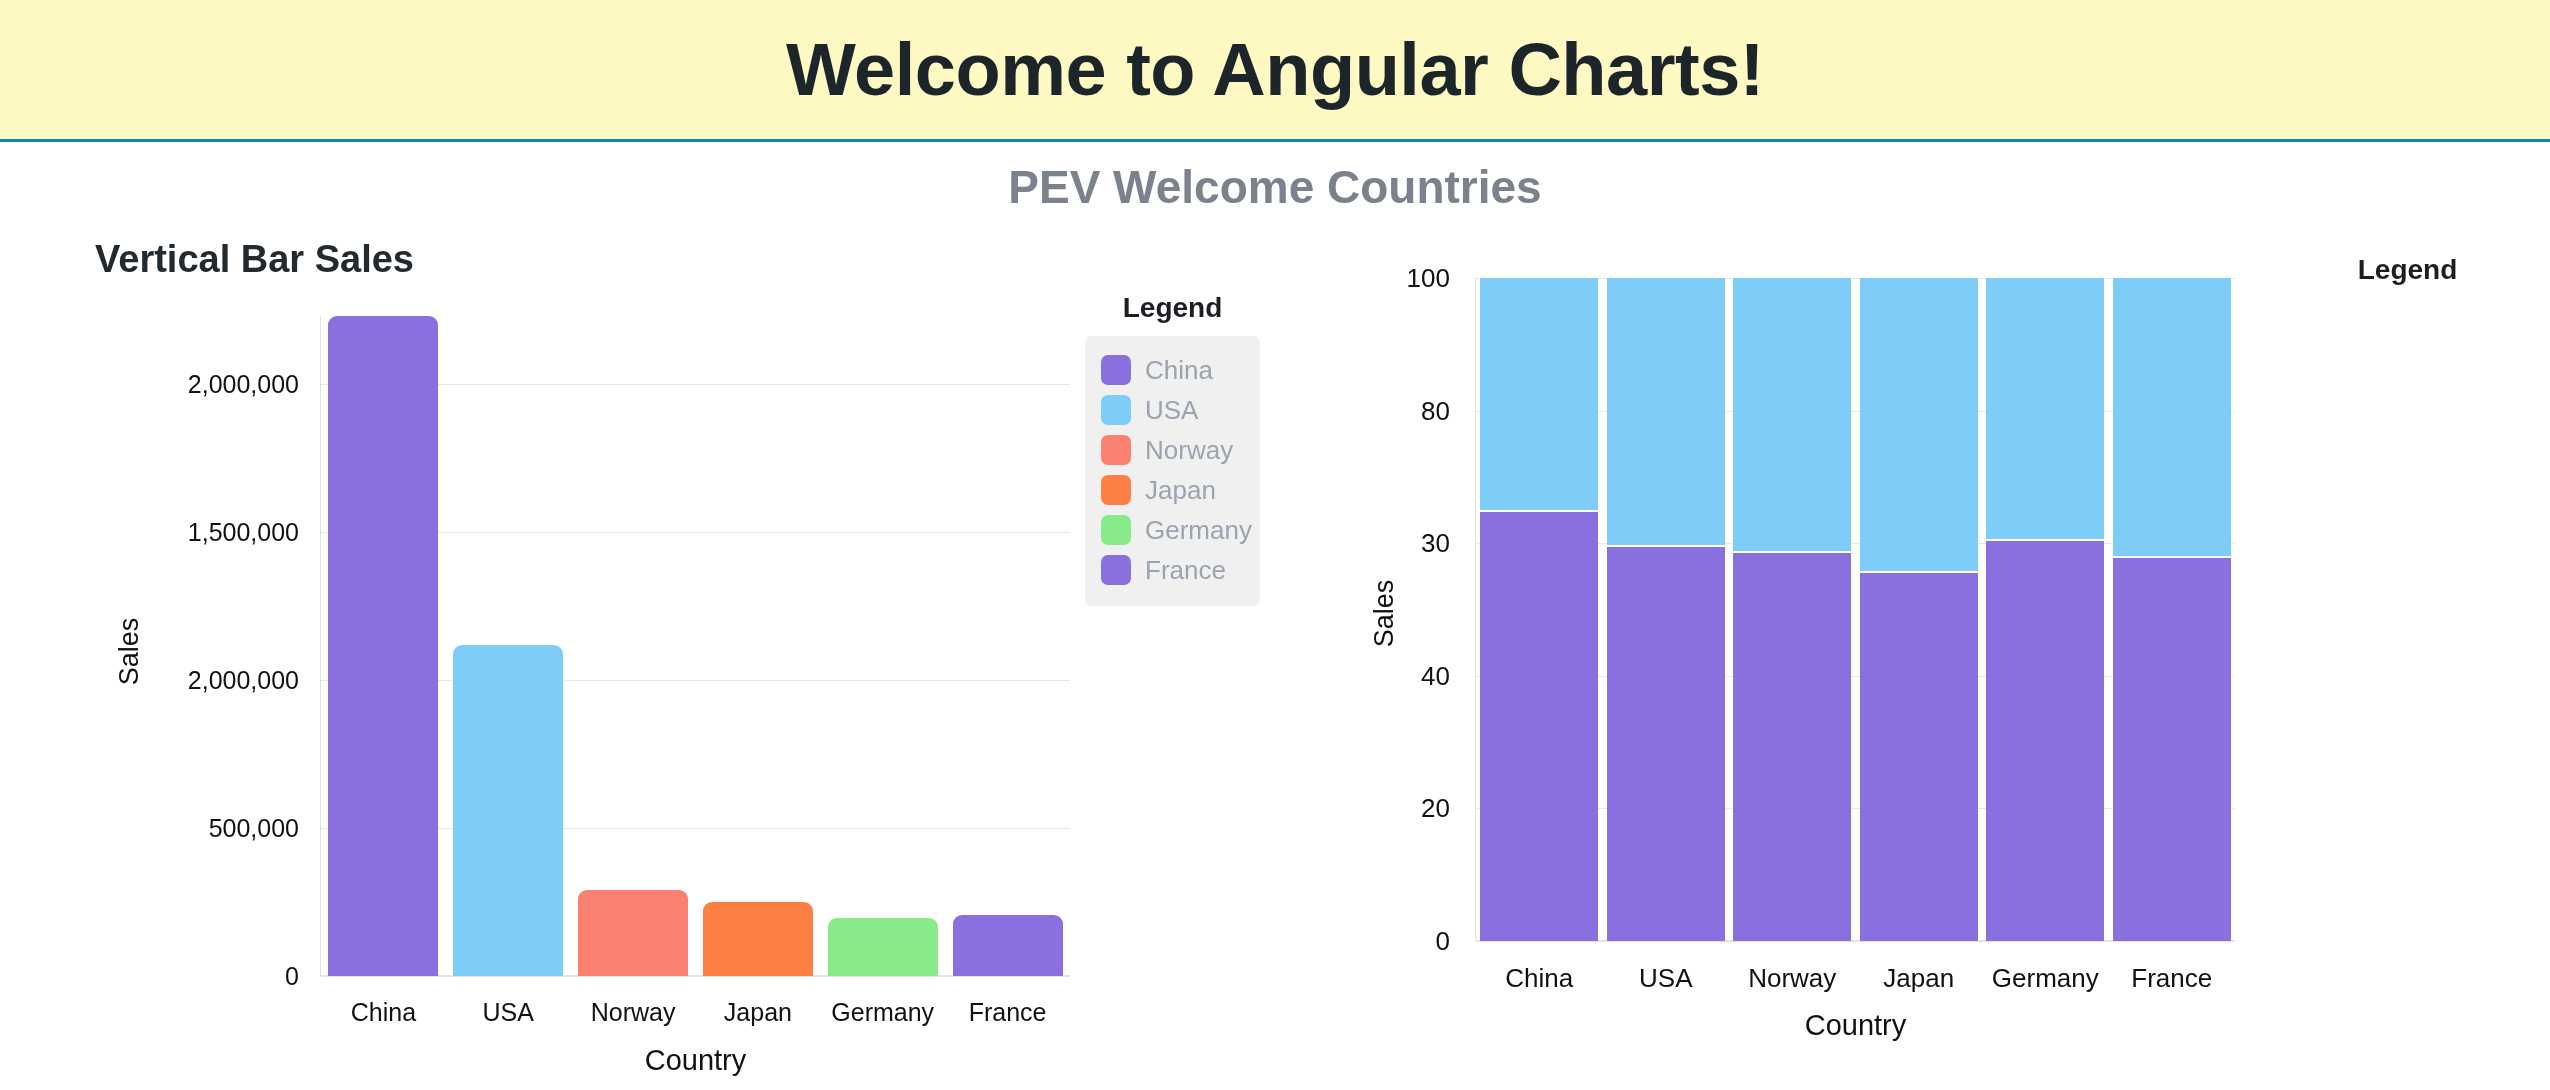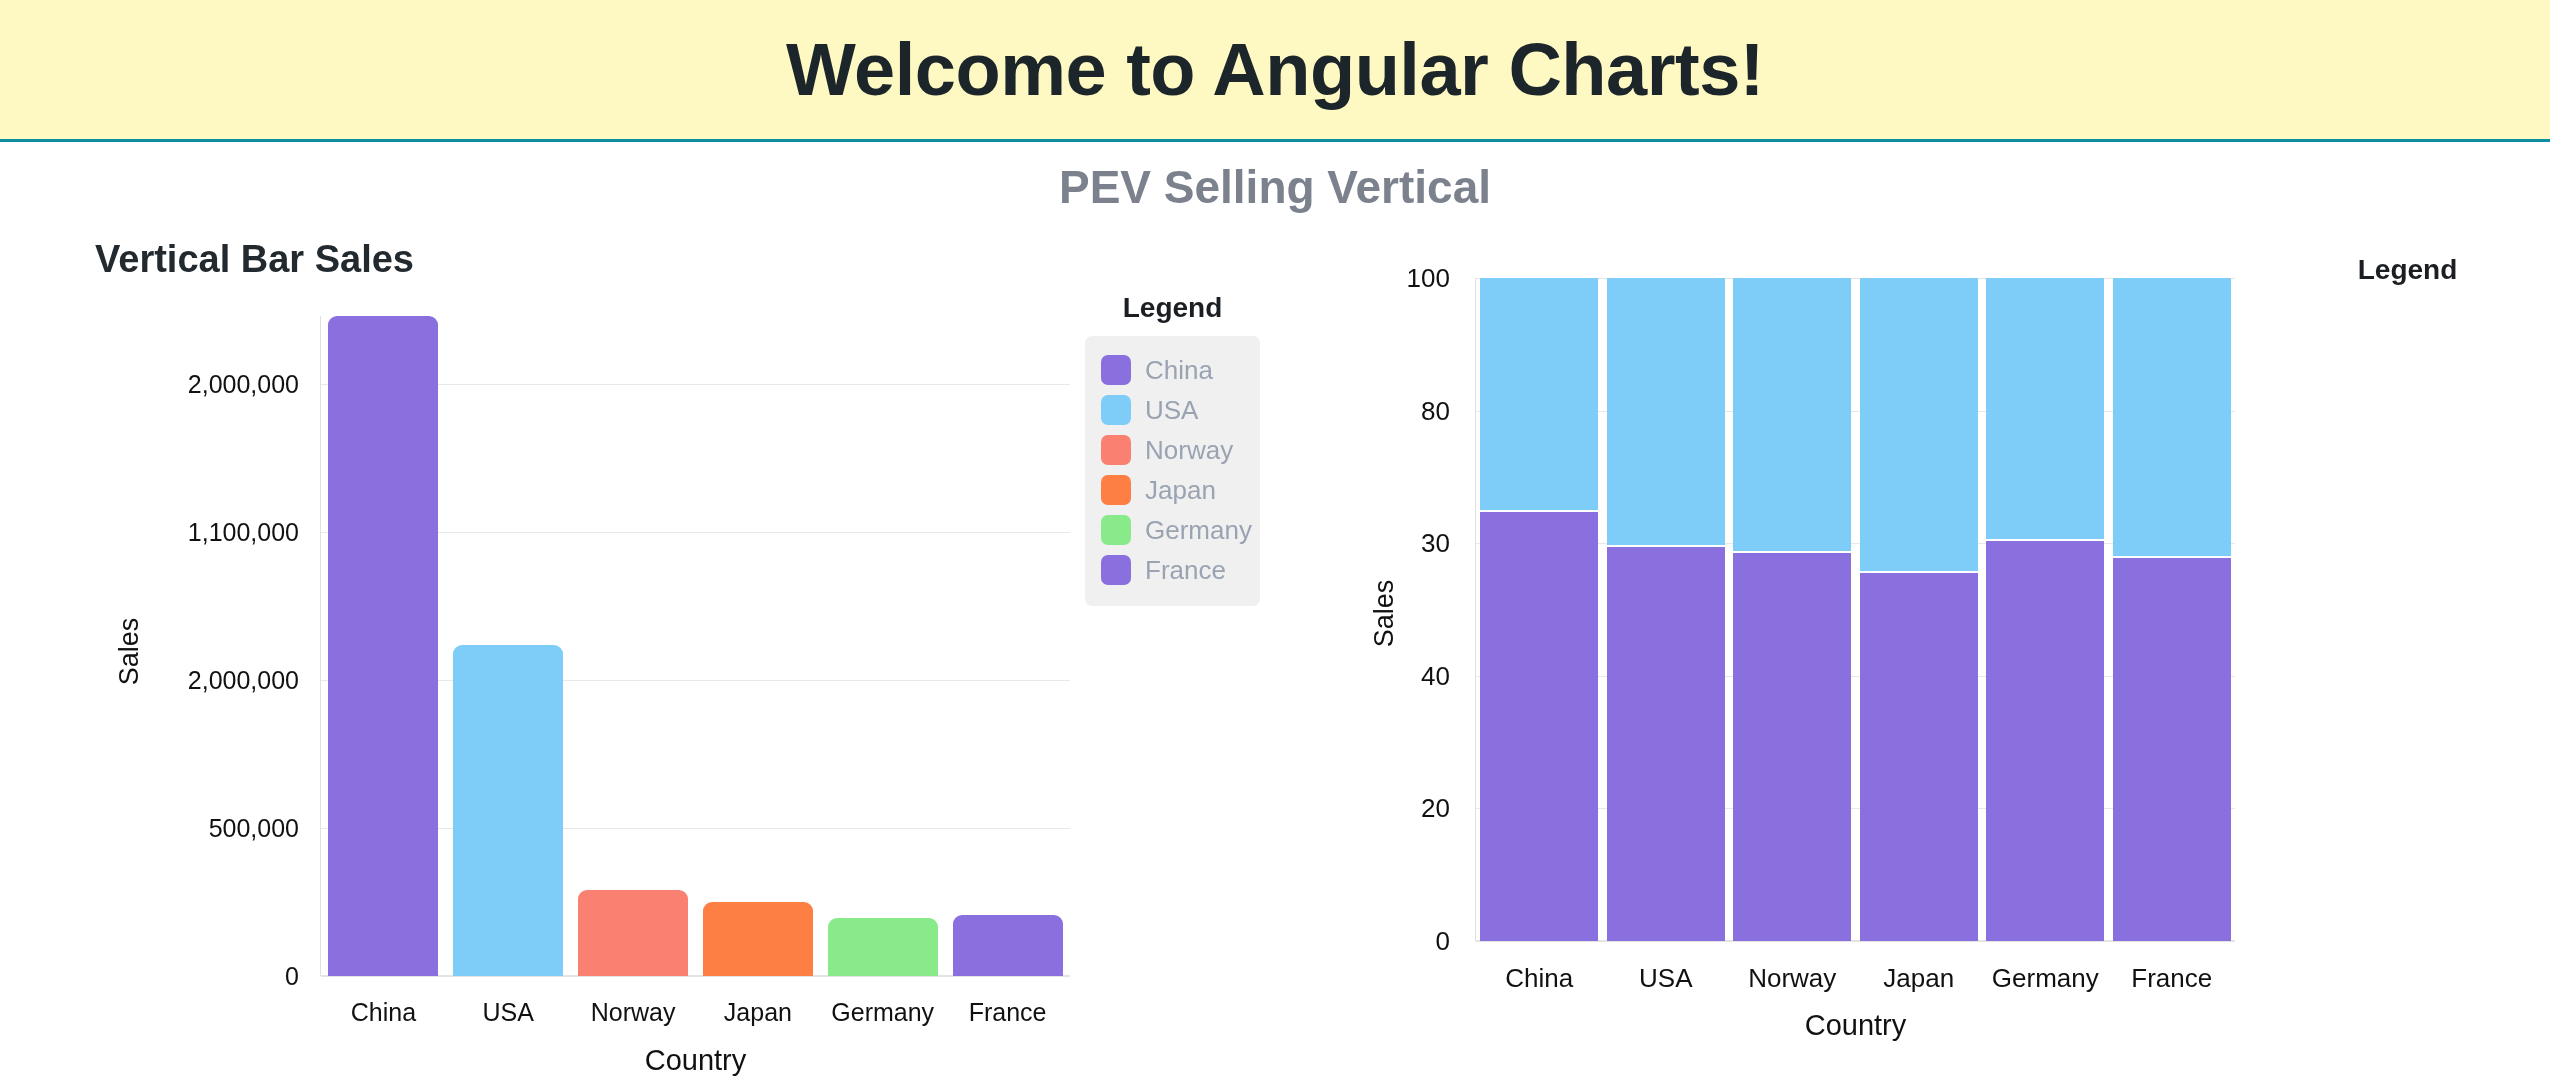--- a/index.html
+++ b/index.html
@@ -181,38 +181,38 @@
     line-height:1;
   }
 </style>
 </head>
 <body>
 
 <div id="app-header">
   <div id="app-title">Welcome to Angular Charts!</div>
 </div>
 
-<div id="page-subtitle">PEV Selling Vertical</div>
+<div id="page-subtitle">PEV Welcome Countries</div>
 
 <div id="charts-row">
 
   <div class="chart-panel" id="panel-left">
     <div class="chart-title">Vertical Bar Sales</div>
 
     <div class="chart-body">
       <div class="plot" id="plot-left">
         <div class="ylabel" id="ylabel-left">Sales</div>
         <div id="left-grid">
             <div class="ytick" style="top: 660px;">0</div>
             <div class="gridline" style="top: 512.018px;"></div>
             <div class="ytick" style="top: 512.018px;">500,000</div>
             <div class="gridline" style="top: 364.036px;"></div>
             <div class="ytick" style="top: 364.036px;">2,000,000</div>
             <div class="gridline" style="top: 216.054px;"></div>
-            <div class="ytick" style="top: 216.054px;">1,100,000</div>
+            <div class="ytick" style="top: 216.054px;">1,500,000</div>
             <div class="gridline" style="top: 68.0717px;"></div>
             <div class="ytick" style="top: 68.0717px;">2,000,000</div>
           </div>
         <div class="axis-baseline"></div>
         <div class="bars" id="left-bars">
             <div class="bar-slot" style="width: 125px;">
               <div class="bar" style="height: 660px; width: 110px; background: rgb(138, 111, 223);"></div>
               <div class="xtick">China</div>
             </div>
             <div class="bar-slot" style="width: 125px;">

